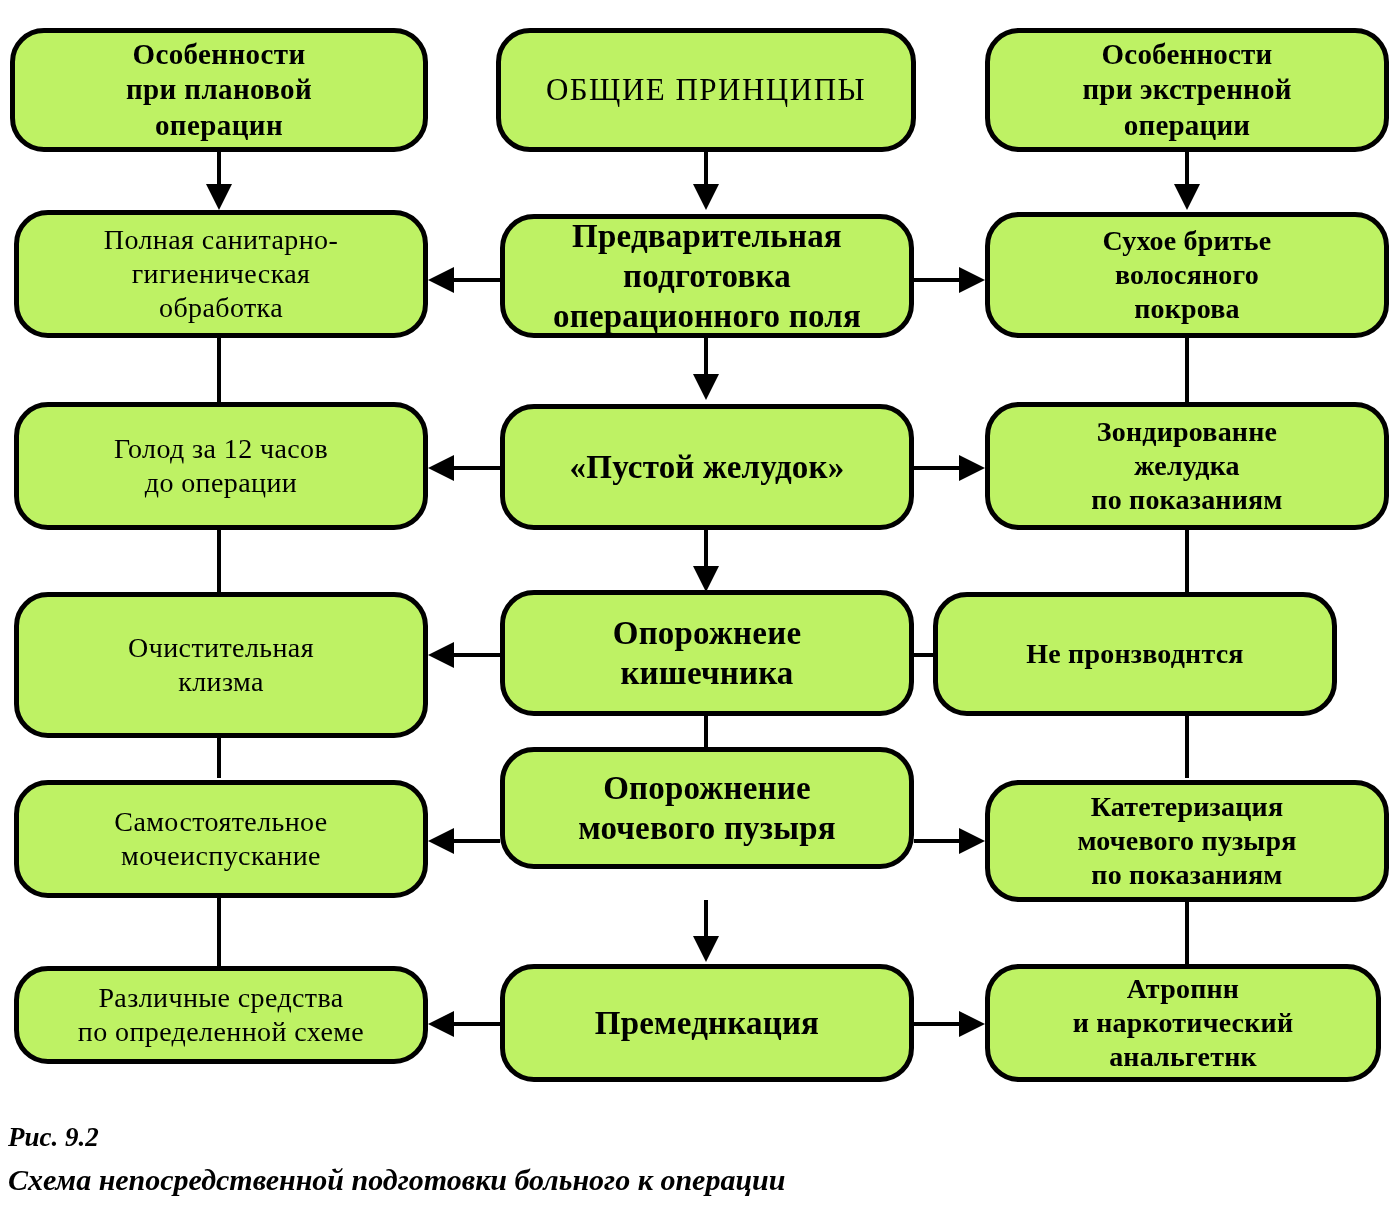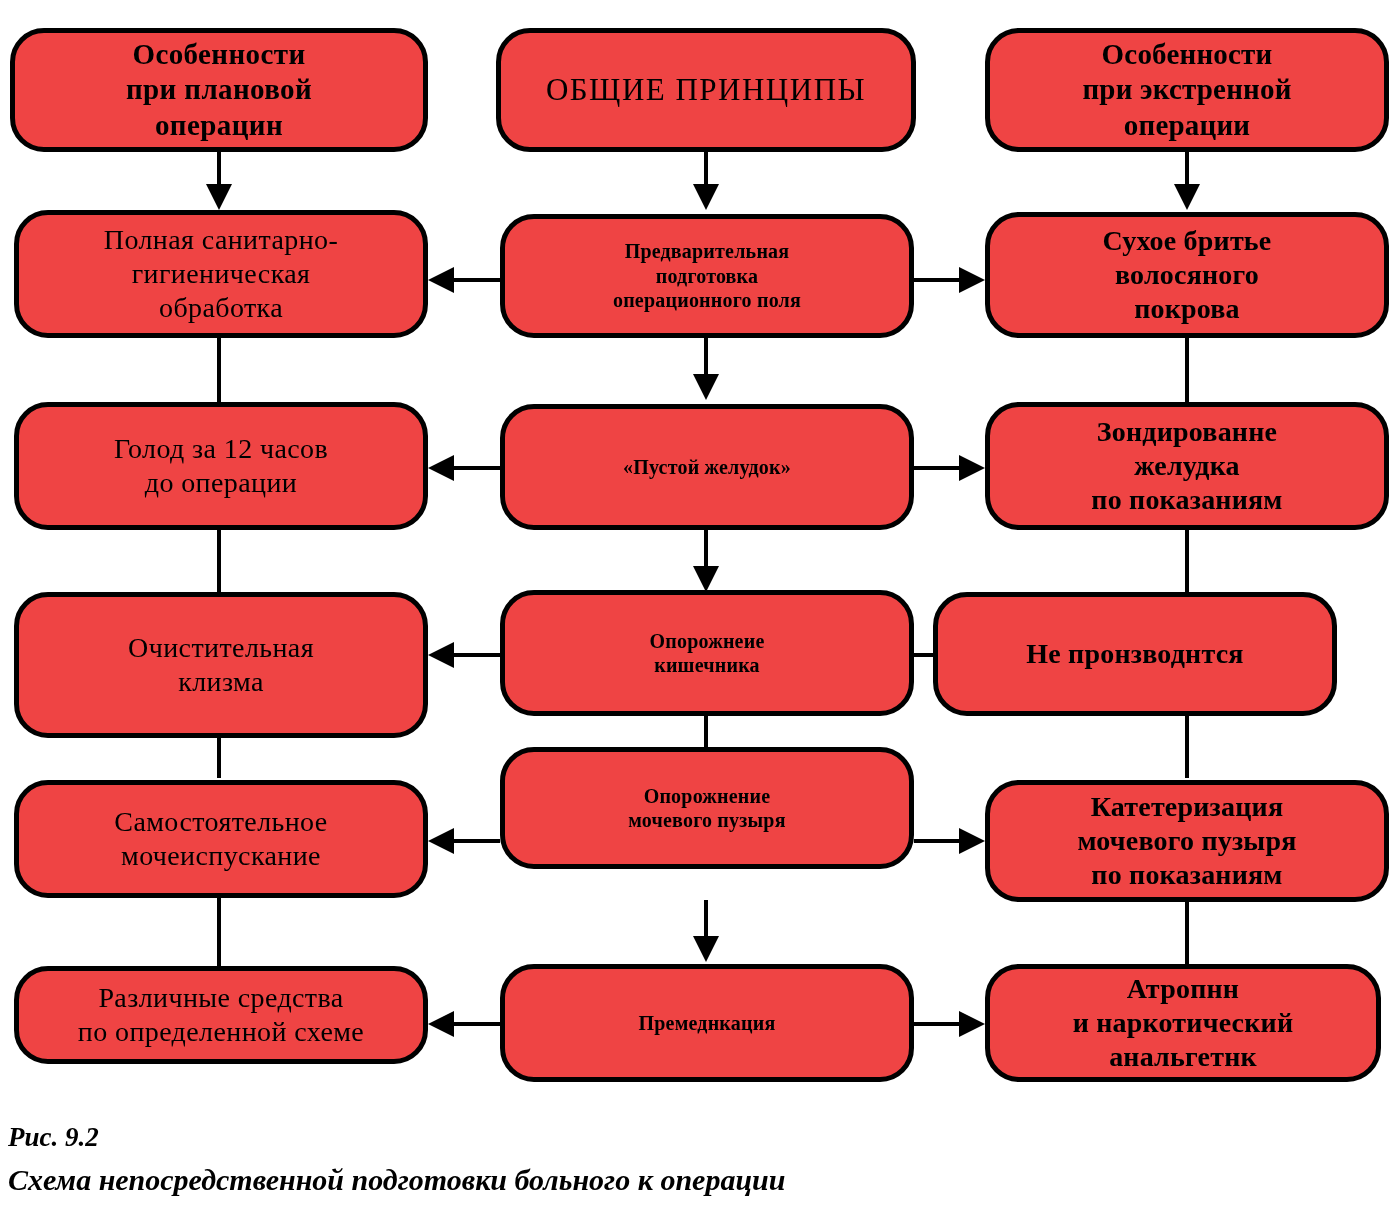--- a/index.html
+++ b/index.html
@@ -14,36 +14,36 @@
     background: #ffffff;
     font-family: "Liberation Serif", "DejaVu Serif", serif;
     color: #000000;
     overflow: hidden;
   }
   .node {
     position: absolute;
     box-sizing: border-box;
     border: 5px solid #000000;
     border-radius: 34px;
-    background: #ef4444;
+    background: #bef264;
     display: flex;
     align-items: center;
     justify-content: center;
     text-align: center;
     line-height: 1.22;
     padding: 4px 10px;
     z-index: 3;
   }
   .node .txt {
     display: block;
     white-space: pre-line;
   }
   
   .col-left .txt  { font-weight: 400; font-size: 28px; letter-spacing: 0.4px; }
-  .col-mid  .txt  { font-weight: 700; font-size: 20px; letter-spacing: 0.2px; }
+  .col-mid  .txt  { font-weight: 700; font-size: 33px; letter-spacing: 0.2px; }
   .col-right .txt { font-weight: 700; font-size: 28px; letter-spacing: 0.2px; }
 
   .head-left .txt, .head-right .txt {
     font-weight: 700;
     font-size: 29px;
   }
   .head-mid .txt {
     font-weight: 400;
     font-size: 31px;
     letter-spacing: 1.5px;

